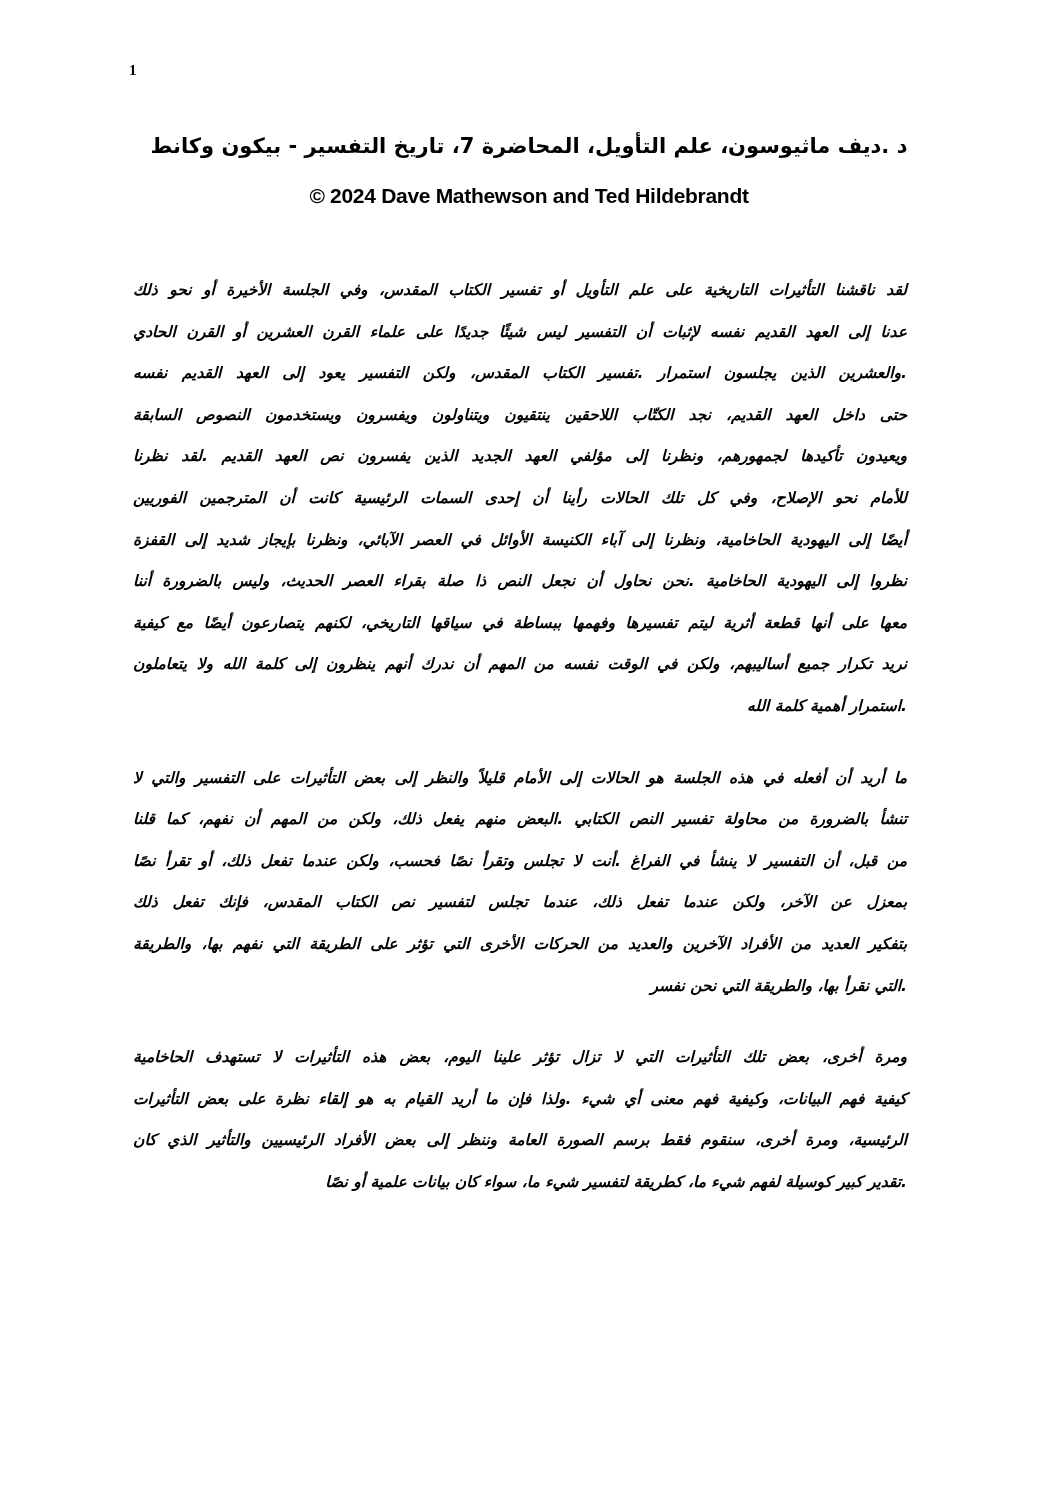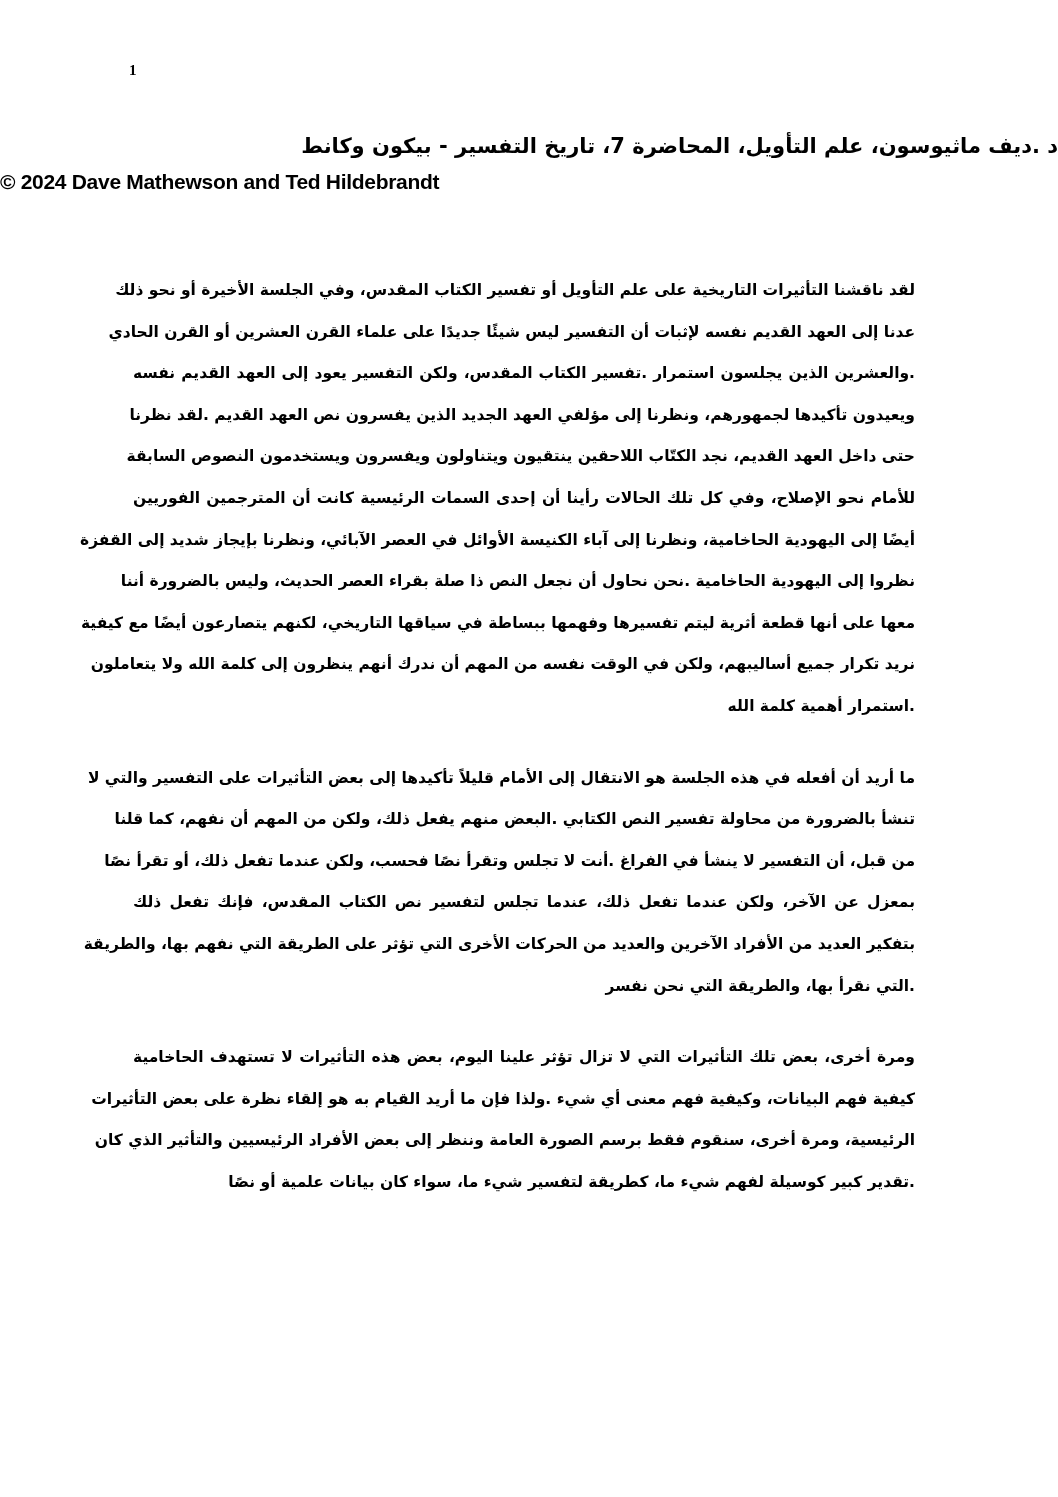--- a/index.html
+++ b/index.html
@@ -5,31 +5,31 @@
     html, body { margin: 0; padding: 0; background: #ffffff; }
     body {
       width: 1058px; height: 1497px; position: relative; overflow: hidden;
       color: #000000;
       font-family: "DejaVu Sans", sans-serif;
     }
     .page-number {
       position: absolute; left: 129px; top: 62px;
       font-family: "Liberation Serif", serif; font-weight: bold; font-size: 15px;
     }
-    .title-block { position: absolute; left: 0; width: 1058px; top: 128px; }
+    .title-block { position: absolute; left: 0; width: 1058px; top: 128px; text-align: center; }
     .title-ar {
       direction: rtl; font-weight: bold; font-size: 21px; line-height: 36px;
       font-family: "DejaVu Sans", sans-serif;
     }
     .title-en {
-      margin-top: 0; font-weight: bold; font-size: 21px; line-height: 36px;
+      margin-top: 14px; font-weight: bold; font-size: 21px; line-height: 36px;
       font-family: "Liberation Sans", sans-serif; letter-spacing: -0.3px;
     }
     .body { position: absolute; left: 133px; width: 790px; top: 270px; }
-    .para { direction: rtl; margin: 0 8px 30px 0; }
+    .para { direction: rtl; margin: 0 16px 30px 0; font-style: italic; }
     .line {
       display: block; direction: rtl; text-align: justify; text-align-last: justify;
       font-size: 15.5px; font-weight: bold; line-height: 41.6px; height: 41.6px;
       white-space: nowrap; overflow: visible;
       font-family: "DejaVu Sans", sans-serif;
     }
     .line.last { text-align-last: right; }
   </style>
 </head>
 <body>
@@ -39,31 +39,31 @@
 <div class="title-block">
   <div class="title-ar">د .ديف ماثيوسون، علم التأويل، المحاضرة 7، تاريخ التفسير - بيكون وكانط</div>
   <div class="title-en">© 2024 Dave Mathewson and Ted Hildebrandt</div>
 </div>
 
 <div class="body">
   <div class="para">
     <span class="line">لقد ناقشنا التأثيرات التاريخية على علم التأويل أو تفسير الكتاب المقدس، وفي الجلسة الأخيرة أو نحو ذلك</span>
     <span class="line">عدنا إلى العهد القديم نفسه لإثبات أن التفسير ليس شيئًا جديدًا على علماء القرن العشرين أو القرن الحادي</span>
     <span class="line">.والعشرين الذين يجلسون استمرار .تفسير الكتاب المقدس، ولكن التفسير يعود إلى العهد القديم نفسه</span>
+    <span class="line">حتى داخل العهد القديم، نجد الكتّاب اللاحقين ينتقيون ويتناولون ويفسرون ويستخدمون النصوص السابقة</span>
     <span class="line">ويعيدون تأكيدها لجمهورهم، ونظرنا إلى مؤلفي العهد الجديد الذين يفسرون نص العهد القديم .لقد نظرنا</span>
-    <span class="line">حتى داخل العهد القديم، نجد الكتّاب اللاحقين ينتقيون ويتناولون ويفسرون ويستخدمون النصوص السابقة</span>
     <span class="line">للأمام نحو الإصلاح، وفي كل تلك الحالات رأينا أن إحدى السمات الرئيسية كانت أن المترجمين الفوريين</span>
     <span class="line">أيضًا إلى اليهودية الحاخامية، ونظرنا إلى آباء الكنيسة الأوائل في العصر الآبائي، ونظرنا بإيجاز شديد إلى القفزة</span>
     <span class="line">نظروا إلى اليهودية الحاخامية .نحن نحاول أن نجعل النص ذا صلة بقراء العصر الحديث، وليس بالضرورة أننا</span>
     <span class="line">معها على أنها قطعة أثرية ليتم تفسيرها وفهمها ببساطة في سياقها التاريخي، لكنهم يتصارعون أيضًا مع كيفية</span>
     <span class="line">نريد تكرار جميع أساليبهم، ولكن في الوقت نفسه من المهم أن ندرك أنهم ينظرون إلى كلمة الله ولا يتعاملون</span>
     <span class="line last">.استمرار أهمية كلمة الله</span>
   </div>
   <div class="para">
-    <span class="line">ما أريد أن أفعله في هذه الجلسة هو الانتقال إلى الأمام قليلاً تأكيدها إلى بعض التأثيرات على التفسير والتي لا</span>
+    <span class="line">ما أريد أن أفعله في هذه الجلسة هو الحالات إلى الأمام قليلاً والنظر إلى بعض التأثيرات على التفسير والتي لا</span>
     <span class="line">تنشأ بالضرورة من محاولة تفسير النص الكتابي .البعض منهم يفعل ذلك، ولكن من المهم أن نفهم، كما قلنا</span>
     <span class="line">من قبل، أن التفسير لا ينشأ في الفراغ .أنت لا تجلس وتقرأ نصًا فحسب، ولكن عندما تفعل ذلك، أو تقرأ نصًا</span>
     <span class="line">بمعزل عن الآخر، ولكن عندما تفعل ذلك، عندما تجلس لتفسير نص الكتاب المقدس، فإنك تفعل ذلك</span>
     <span class="line">بتفكير العديد من الأفراد الآخرين والعديد من الحركات الأخرى التي تؤثر على الطريقة التي نفهم بها، والطريقة</span>
     <span class="line last">.التي نقرأ بها، والطريقة التي نحن نفسر</span>
   </div>
   <div class="para">
     <span class="line">ومرة أخرى، بعض تلك التأثيرات التي لا تزال تؤثر علينا اليوم، بعض هذه التأثيرات لا تستهدف الحاخامية</span>
     <span class="line">كيفية فهم البيانات، وكيفية فهم معنى أي شيء .ولذا فإن ما أريد القيام به هو إلقاء نظرة على بعض التأثيرات</span>
     <span class="line">الرئيسية، ومرة أخرى، سنقوم فقط برسم الصورة العامة وننظر إلى بعض الأفراد الرئيسيين والتأثير الذي كان</span>

